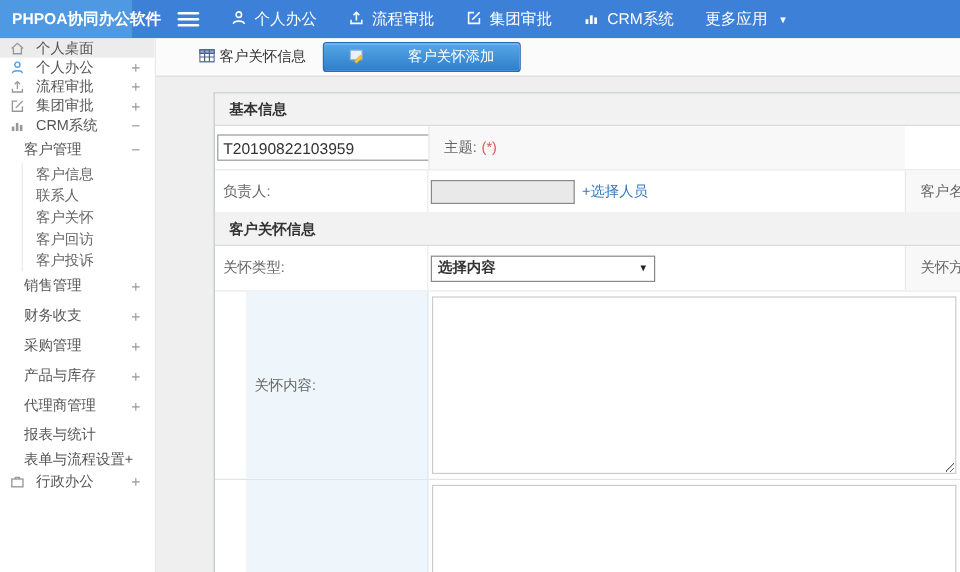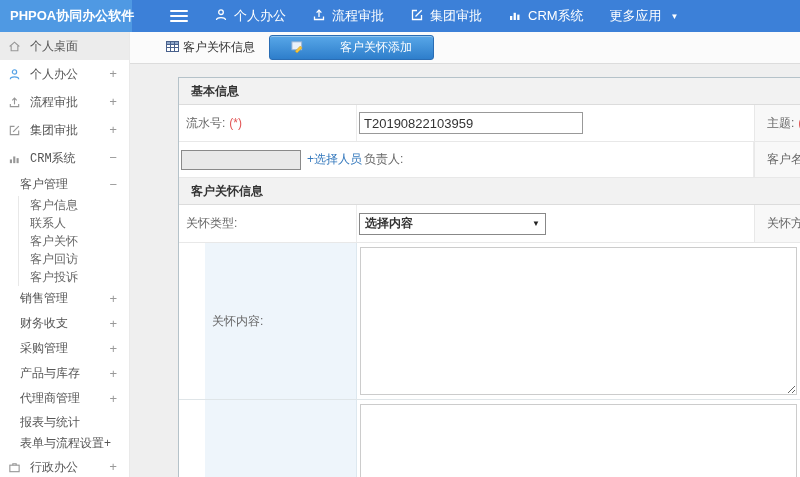--- a/index.html
+++ b/index.html
@@ -1,41 +1,41 @@
 <!DOCTYPE html>
 <html><head>
 <meta charset="utf-8">
 <style>
   * { margin:0; padding:0; box-sizing:border-box; }
   html,body { width:800px; height:477px; overflow:hidden;
     font-family:"Liberation Sans","DejaVu Sans",sans-serif; background:#efefef; }
 
   
   .topbar { height:32px; background:#3c80d8; display:flex; align-items:center; color:#fff; }
-  .logo { width:132px; height:32px; background:#4f99e3; display:flex; align-items:center;
+  .logo { width:110px; height:32px; background:#4f99e3; display:flex; align-items:center;
     padding-left:10px; font-weight:bold; font-size:13px; white-space:nowrap; cursor:pointer; }
   .hamburger { margin-left:38px; width:18px; cursor:pointer; }
   .hamburger i { display:block; height:2px; background:#fff; margin:3px 0; border-radius:1px; }
   .nav { display:flex; margin-left:26px; gap:26px; font-size:13px; }
   .nav-item { display:flex; align-items:center; gap:6px; cursor:pointer; white-space:nowrap; }
   .nav-item svg { width:14px; height:14px; }
   .caret { font-size:8px; margin-left:3px; }
 
   
   .body-row { display:flex; height:445px; }
 
   
   .sidebar { width:130px; background:#fff; flex-shrink:0; font-size:12px; color:#555;
     overflow:hidden; border-right:1px solid #e9e9e9; }
   .sb { display:flex; align-items:center; cursor:pointer; }
   .sb .ic { width:13px; height:13px; margin:0 9px 0 8px; flex-shrink:0; color:#979797; }
   .sb .ic svg { width:13px; height:13px; display:block; }
   .sb .ic.blue { color:#55a2e6; }
   .sb .tog { margin-left:auto; margin-right:12px; color:#999; font-size:13px; }
-  .lvl0 { height:28px;font-family:Liberation Mono, monospace; }
+  .lvl0 { height:16px; }
   .active-item { background:#ececec; }
   .sub1 { height:25px; padding-left:20px; }
   .sub1-first { height:24px; padding-left:20px; }
   .sub1-sm { height:22px; padding-left:20px; }
   .sub1-xs { height:20px; padding-left:20px; }
   .sub2-group { margin-left:18px; border-left:1px solid #e8e8e8; }
   .sub2 { height:18px; padding-left:11px; color:#666; }
 
   
   .main { flex:1; min-width:0; display:flex; flex-direction:column; background:#efefef; }
@@ -257,40 +257,36 @@
         <span>客户关怀添加</span>
       </div>
     </div>
 
     <div class="content">
       <div class="panel">
 
         <div class="sec">基本信息</div>
 
         <div class="frow r1">
-          <div class="c lab">
-            <span>流水号:</span>
-            <span class="req">(*)</span>
-          </div>
           <div class="c fld">
             <input class="serial" type="text" value="T20190822103959" style="">
           </div>
           <div class="c rlab">
             <span>主题:</span>
             <span class="req">(*)</span>
           </div>
         </div>
 
         <div class="frow r2">
+          <div class="c lab">
+            <span>负责人:</span>
+          </div>
           <div class="c fld">
             <input class="owner" type="text" disabled="" style="">
             <span class="plink">+选择人员</span>
-          </div>
-          <div class="c lab">
-            <span>负责人:</span>
           </div>
           <div class="c rlab">
             <span>客户名称:</span>
 
           </div>
         </div>
 
         <div class="sec">客户关怀信息</div>
 
         <div class="frow r3">

